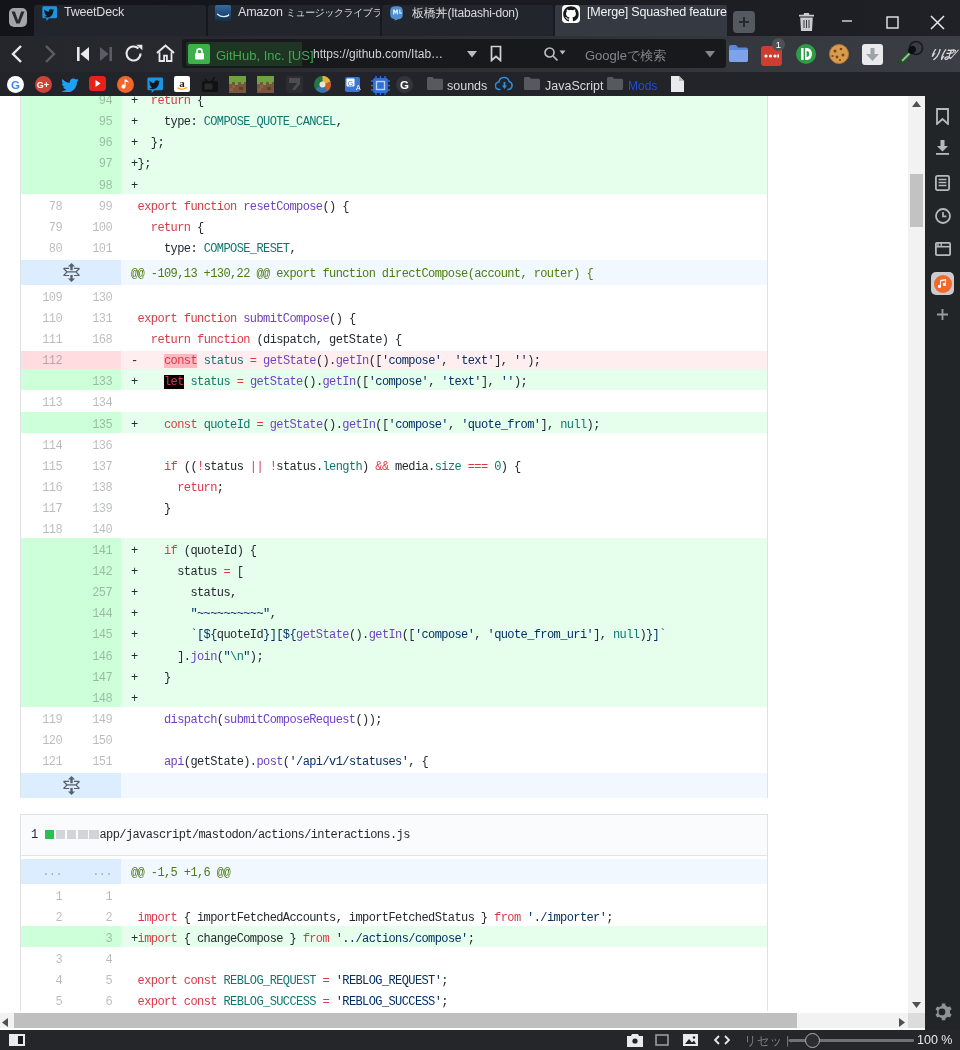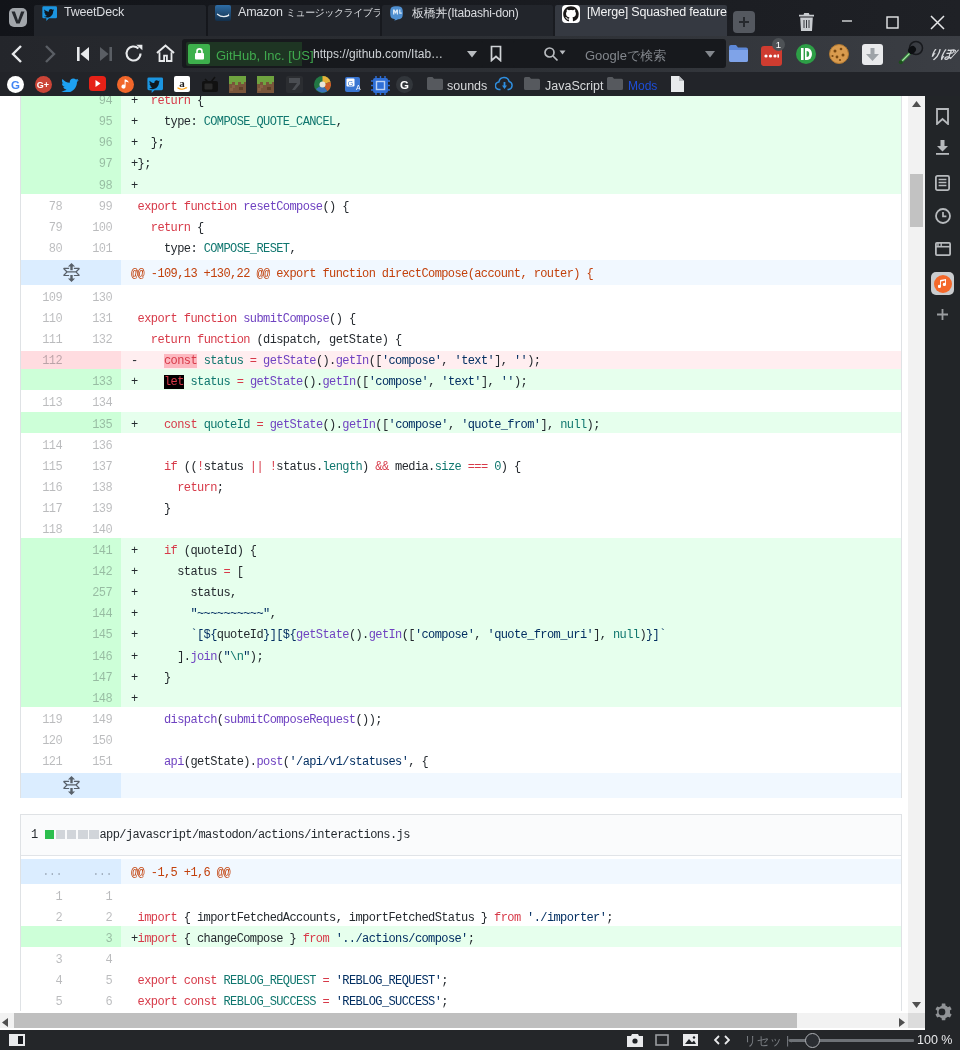--- a/index.html
+++ b/index.html
@@ -8,33 +8,33 @@
 .tab{position:absolute;top:5px;height:31px;border-radius:2px 2px 0 0;background:#22252b;display:flex;color:#dadce0;font-size:12.5px;white-space:nowrap;letter-spacing:-0.2px;overflow:hidden}
 .tab.active{background:#353941;color:#f2f3f4}
 .tab .fav{margin-left:7px;margin-right:7px;flex:0 0 auto}
 #vivbtn{position:absolute;left:9px;top:8px;width:18px;height:19px;border-radius:5px;background:#a2a6ab;display:flex;align-items:center;justify-content:center;color:#23262b;font-weight:bold;font-size:13px}
 .winbtn{position:absolute;top:4px;height:36px;display:flex;align-items:center;justify-content:center}
 #navbar{position:absolute;left:0;top:36px;width:960px;height:36px;background:linear-gradient(90deg,#24262b,#2d3035 55%,#3b3e44)}
 #bookbar{position:absolute;left:0;top:72px;width:960px;height:24px;background:#222429;display:flex;align-items:center;color:#d7d9db;font-size:12.5px}
 .field{position:absolute;top:41px;height:26px;background:#17191d;border-radius:2px}
 
 #content{position:absolute;left:0;top:96px;width:908px;height:917px;background:#fff;overflow:hidden}
-.card{position:absolute;left:20px;width:882px;background:#fff;border-left:1px solid #dfe2e5;border-right:1px solid #dfe2e5}
+.card{position:absolute;left:20px;width:748px;background:#fff;border-left:1px solid #dfe2e5;border-right:1px solid #dfe2e5}
 .row{display:flex;height:21.1px;font-family:"Liberation Mono",monospace;font-size:12px;letter-spacing:-0.6px;line-height:21.15px;white-space:pre;padding-top:3px;box-sizing:border-box}
 .gut{flex:0 0 100px;display:flex}
 .ln{flex:0 0 50px;text-align:right;padding-right:9px;color:rgba(27,31,35,0.3)}
 .codecell{flex:1 1 auto;padding-left:10px;color:#24292e;overflow:hidden}
 .ggut{background:#cdffd8}
 .gcode{background:#e6ffed}
 .rgut{background:#ffdce0}
 .rcode{background:#ffeef0}
 .hrow{height:28px;line-height:28px}
 .hgut,.hgut2{flex:0 0 100px;background:#dbedff;display:flex;align-items:center;justify-content:center}
 .hgut2{justify-content:flex-start}
-.htext{background:#f1f8ff;color:#c2410c}
+.htext{background:#f1f8ff;color:#4d7c0f}
 .hln{color:rgba(27,31,35,0.3);line-height:28px}
 .kw{color:#d73a49}
 .fn{color:#6f42c1}
 .cv{color:#0f766e}
 .st{color:#032f62}
 .hlg{background:#000000}
 .hlr{background:#fdb8c0}
 #fhead{position:relative;height:42px;background:#fafbfc;border-bottom:1px solid #e1e4e8;border-top:1px solid #dfe2e5}
 .dsq{width:9.6px;height:9.6px;margin-right:1.6px;display:inline-block}
 
@@ -325,21 +325,21 @@
         <div class="row"><div class="gut  ggut"><span class="ln"></span><span class="ln">98</span></div><div class="codecell gcode">+</div></div>
       </div>
       <div class="row"><div class="gut "><span class="ln">78</span><span class="ln">99</span></div><div class="codecell"> <span class="kw">export</span> <span class="kw">function</span> <span class="fn">resetCompose</span>() {</div></div>
       <div class="row"><div class="gut "><span class="ln">79</span><span class="ln">100</span></div><div class="codecell">   <span class="kw">return</span> {</div></div>
       <div class="row"><div class="gut "><span class="ln">80</span><span class="ln">101</span></div><div class="codecell">     type: <span class="cv">COMPOSE_RESET</span>,</div></div>
       <div class="row hrow"><div class="gut hgut"><svg class="unf" viewBox="0 0 14 16" width="17" height="19">
             <path fill="#586069" d="M11.5 7.5L14 10c0 .55-.45 1-1 1H9v-1h3.5l-2-2h-7l-2 2H5v1H1c-.55 0-1-.45-1-1l2.5-2.5L0 5c0-.55.45-1 1-1h4v1H1.5l2 2h7l2-2H9V4h4c.55 0 1 .45 1 1l-2.5 2.5zM6 6h2V3h2L7 0 4 3h2v3zm2 4H6v3H4l3 3 3-3H8v-3z"></path>
           </svg></div><div class="codecell htext">@@ -109,13 +130,22 @@ export function directCompose(account, router) {</div></div>
       <div class="row"><div class="gut "><span class="ln">109</span><span class="ln">130</span></div><div class="codecell"></div></div>
       <div class="row"><div class="gut "><span class="ln">110</span><span class="ln">131</span></div><div class="codecell"> <span class="kw">export</span> <span class="kw">function</span> <span class="fn">submitCompose</span>() {</div></div>
-      <div class="row"><div class="gut "><span class="ln">111</span><span class="ln">132</span></div><div class="codecell">   <span class="kw">return</span> <span class="kw">function</span> (dispatch, getState) {</div></div>
+      <div class="row"><div class="gut "><span class="ln">111</span><span class="ln">168</span></div><div class="codecell">   <span class="kw">return</span> <span class="kw">function</span> (dispatch, getState) {</div></div>
       <div class="row"><div class="gut rgut"><span class="ln">112</span><span class="ln"></span></div><div class="codecell rcode">-    <span class="kw hlr">const</span> <span class="cv">status</span> <span class="kw">=</span> <span class="fn">getState</span>().<span class="fn">getIn</span>([<span class="st">'compose'</span>, <span class="st">'text'</span>], <span class="st">''</span>);</div></div>
       <div style="background:linear-gradient(90deg,#cdffd8 0,#cdffd8 100px,#e6ffed 100px)">
         <div class="row"><div class="gut  ggut"><span class="ln"></span><span class="ln">133</span></div><div class="codecell gcode">+    <span class="kw hlg">let</span> <span class="cv">status</span> <span class="kw">=</span> <span class="fn">getState</span>().<span class="fn">getIn</span>([<span class="st">'compose'</span>, <span class="st">'text'</span>], <span class="st">''</span>);</div></div>
       </div>
       <div class="row"><div class="gut "><span class="ln">113</span><span class="ln">134</span></div></div>
       <div style="background:linear-gradient(90deg,#cdffd8 0,#cdffd8 100px,#e6ffed 100px)">
         <div class="row"><div class="gut  ggut"><span class="ln"></span><span class="ln">135</span></div><div class="codecell gcode">+    <span class="kw">const</span> <span class="cv">quoteId</span> <span class="kw">=</span> <span class="fn">getState</span>().<span class="fn">getIn</span>([<span class="st">'compose'</span>, <span class="st">'quote_from'</span>], <span class="cv">null</span>);</div></div>
       </div>
       <div class="row"><div class="gut "><span class="ln">114</span><span class="ln">136</span></div><div class="codecell"></div></div>
       <div class="row"><div class="gut "><span class="ln">115</span><span class="ln">137</span></div><div class="codecell">     <span class="kw">if</span> ((<span class="kw">!</span>status <span class="kw">||</span> <span class="kw">!</span>status.<span class="cv">length</span>) <span class="kw">&amp;&amp;</span> media.<span class="cv">size</span> <span class="kw">===</span> <span class="cv">0</span>) {</div></div>

